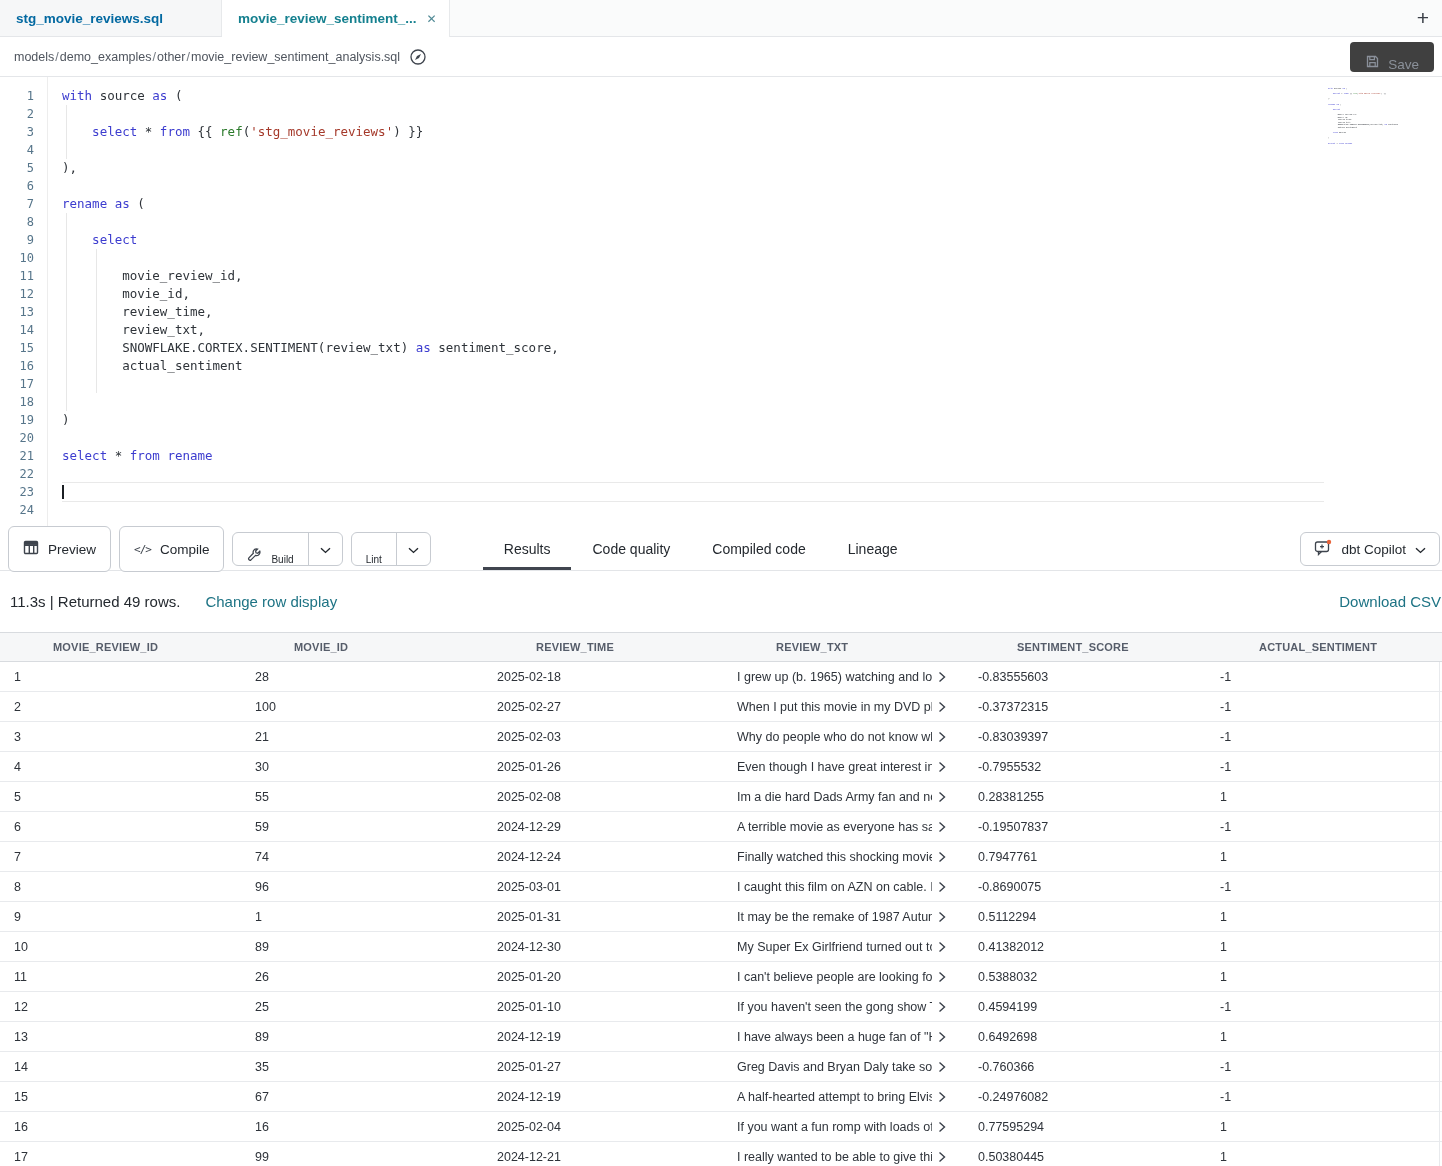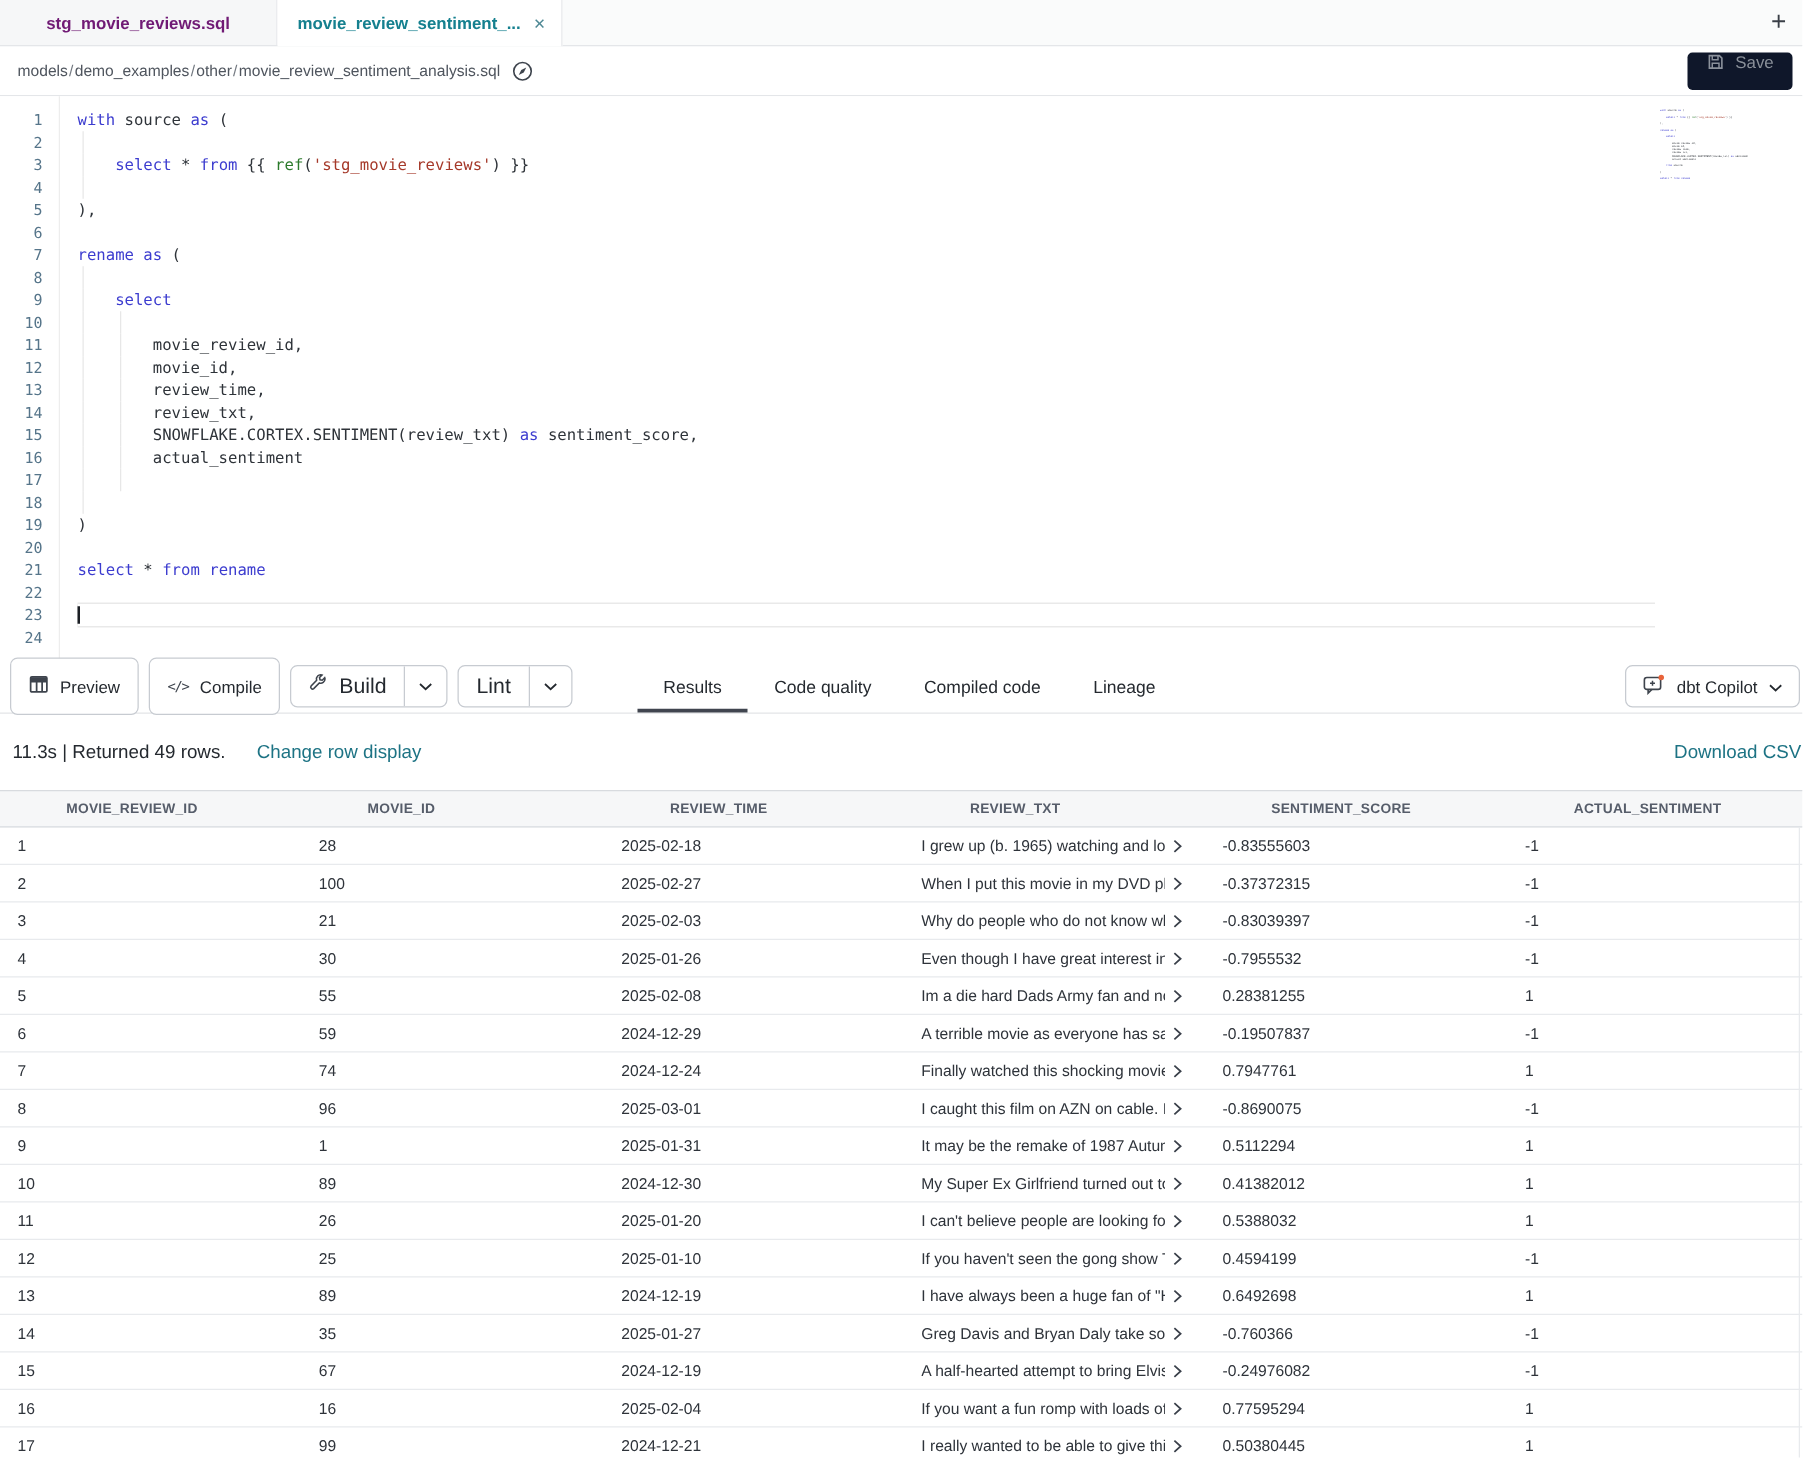--- a/index.html
+++ b/index.html
@@ -3,36 +3,36 @@
 <meta charset="utf-8">
 <style>
   * { box-sizing: border-box; margin: 0; padding: 0; }
   html,body { width: 1442px; height: 1166px; overflow: hidden; background: #fff;
     font-family: "Liberation Sans", sans-serif; color: #30353c; }
 
   
   .tabbar { height: 37px; background: #fafbfb; border-bottom: 1px solid #e4e6e9;
     display: flex; position: relative; }
   .tab { display: flex; align-items: center; padding: 0 16px; font-size: 13.5px;
-    font-weight: 700; color: #701a75; cursor: default; justify-content: center; }
+    font-weight: 700; color: #0369a1; cursor: default; }
   .tab.inactive { width: 222px; background: #f6f7f8; border-right: 1px solid #e7e9eb; }
   .tab.active { width: 228px; background: #fff; border-right: 1px solid #e7e9eb;
     color: #15808f; margin-bottom: -1px; justify-content: space-between; text-align: center; }
   .tab .close { font-size: 12px; font-weight: 400; color: #4e8894; margin-left: 10px; cursor: pointer; }
   .add-tab { position: absolute; right: 0; top: 0; width: 38px; height: 36px; display: flex;
     align-items: center; justify-content: center; font-size: 21px; font-weight: 300; color: #3a3f47; cursor: pointer; }
 
   
   .crumbbar { height: 40px; border-bottom: 1px solid #e4e6e9; display: flex; align-items: center;
     padding: 0 8px 0 14px; background: #fff; }
   .crumbs { display: flex; align-items: center; gap: 1px; font-size: 12.5px; color: #4f555e; }
   .crumbs .sep { color: #737981; }
   .compass { margin-left: 9px; display: flex; align-items: center; }
-  .save-btn { margin-left: auto; height: 30px; background: #0f172a; border: none; border-radius: 4px;
-    display: flex; align-items: flex-start; gap: 8px; padding: 0 15px; font-size: 13.5px; font-weight: 500;
+  .save-btn { margin-left: auto; height: 30px; background: #404040; border: none; border-radius: 4px;
+    display: flex; align-items: flex-end; gap: 8px; padding: 0 15px; font-size: 13.5px; font-weight: 500;
     color: #8a9099; cursor: default; }
 
   
   .editor { position: relative; height: 451px; display: flex;
     font-family: "DejaVu Sans Mono", monospace; font-size: 12.5px; line-height: 18px; background: #fff; }
   .gutter { width: 48px; padding: 10px 13px 0 0; text-align: right; color: #56758a;
     border-right: 1px solid #ededed; font-size: 12px; flex: none; }
   .gutter div { height: 18px; }
   .code-pane { flex: 1; padding: 10px 0 0 14px; position: relative; overflow: hidden; }
   .code-line { height: 18px; white-space: pre; position: relative; }
@@ -50,21 +50,21 @@
   .minimap .code-line.current { box-shadow: none; }
 
   
   .actionbar { height: 43px; border-bottom: 1px solid #e3e5e8; display: flex; align-items: center;
     padding-left: 8px; position: relative; }
   .btn { display: inline-flex; align-items: center; gap: 9px; height: 46px; padding: 0 14px;
     border: 1px solid #c7cbd1; border-radius: 6px; background: #fff; font-size: 13.5px;
     color: #24292f; margin-right: 8px; cursor: pointer; font-family: inherit; }
   .split { display: inline-flex; align-items: stretch; height: 34px; border: 1px solid #c7cbd1;
     border-radius: 6px; margin-right: 8px; background: #fff; overflow: hidden; }
-  .split .main { display: flex; align-items: center; gap: 9px; padding: 0 14px; font-size: 17px;
+  .split .main { display: flex; align-items: flex-end; gap: 9px; padding: 0 14px; font-size: 10px;
     color: #24292f; border-right: 1px solid #c7cbd1; cursor: pointer; }
   .split .chev { width: 33px; display: flex; align-items: center; justify-content: center; cursor: pointer; }
   .compile-glyph { font-family: "DejaVu Sans Mono", monospace; font-size: 11px; color: #3e444d; letter-spacing: -1px; }
   .rtabs { display: flex; height: 100%; margin-left: 44px; }
   .rtab { display: flex; align-items: center; padding: 0 21px; font-size: 14px; color: #24292f;
     position: relative; cursor: pointer; }
   .rtab.active::after { content: ""; position: absolute; left: 0; right: 0; bottom: 0; height: 3px; background: #40454f; }
   .copilot { margin-left: auto; margin-right: 2px; height: 34px; display: flex; align-items: center;
     gap: 9px; border: 1px solid #c7cbd1; border-radius: 6px; background: #fff; padding: 0 13px;
     font-size: 13.5px; color: #24292f; cursor: pointer; flex: none; }

